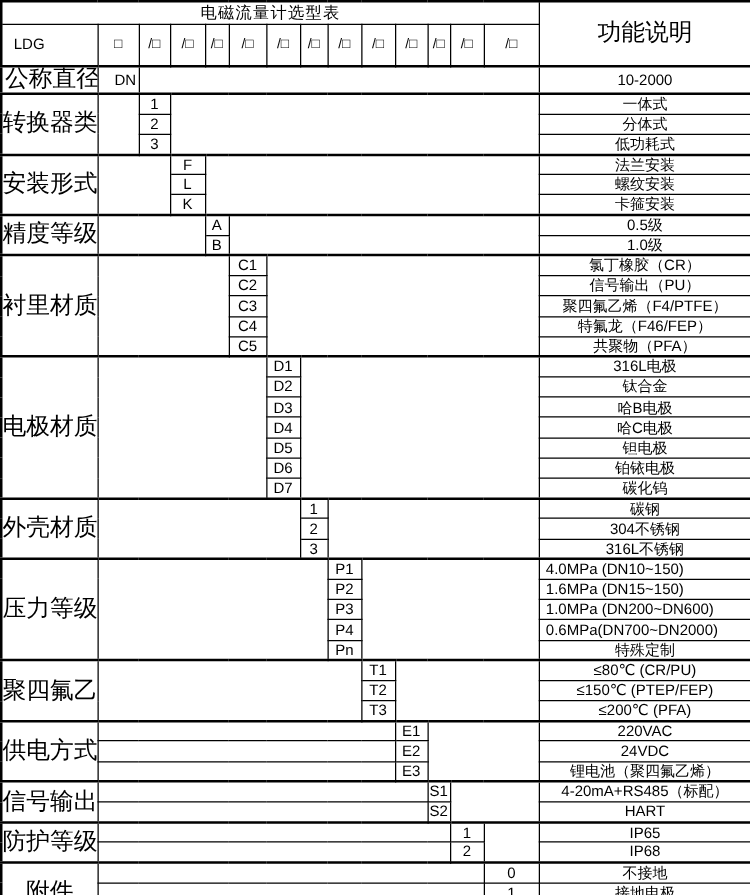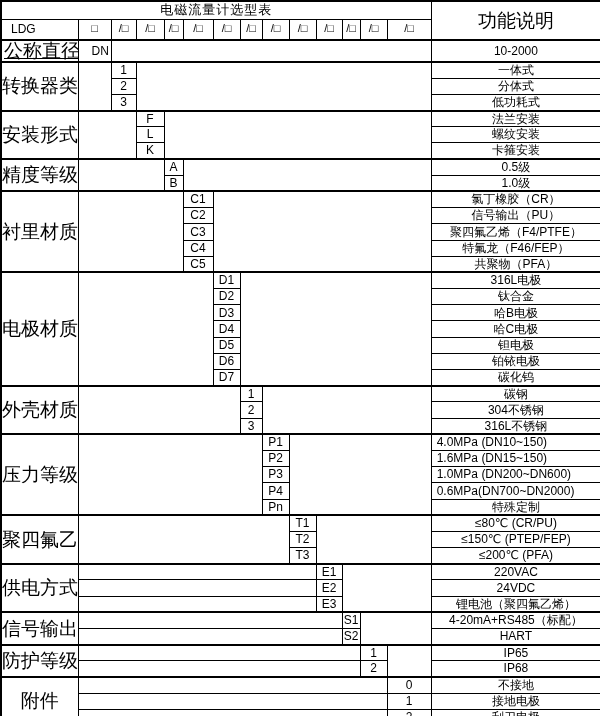--- a/index.html
+++ b/index.html
@@ -2,28 +2,28 @@
 <html><head>
 <meta charset="utf-8">
 <style>
   html,body{margin:0;padding:0;background:#fff;}
   body{width:600px;font-family:"Liberation Sans","DejaVu Sans",sans-serif;color:#000;}
   table{border-collapse:collapse;table-layout:fixed;width:600px;border:2px solid #000;}
   td,th{border:1px solid #000;padding:0;font-weight:normal;font-size:12px;
         text-align:center;vertical-align:middle;line-height:1.05;
         overflow:hidden;white-space:nowrap;}
   tr{height:16.2px;}
-  tr.hrow1{height:18px;} tr.hrow2{height:21px;}
+  tr.hrow1{height:18px;} tr.hrow2{height:34px;}
   .gb{border-top:2px solid #000;}
   .ghost{border-top:1px solid #b9b9b9;}
   .lbl{font-size:19px;}
   .ttl{font-size:13px;letter-spacing:1px;margin-left:44px;}
   .pfx{text-align:left;padding-left:9px;}
   .dn{text-align:left;padding-left:13px;}
-  .dl{text-align:right;padding-left:2px;text-decoration:underline;}
+  .dl{text-align:right;padding-left:2px;}
   .al{text-align:left;padding-left:5px;}
   .slot{font-size:11px;}
   .desc{font-size:12px;}
 </style>
 </head>
 <body>
 
 <table>
   <colgroup>
     <col style="width:77px">

